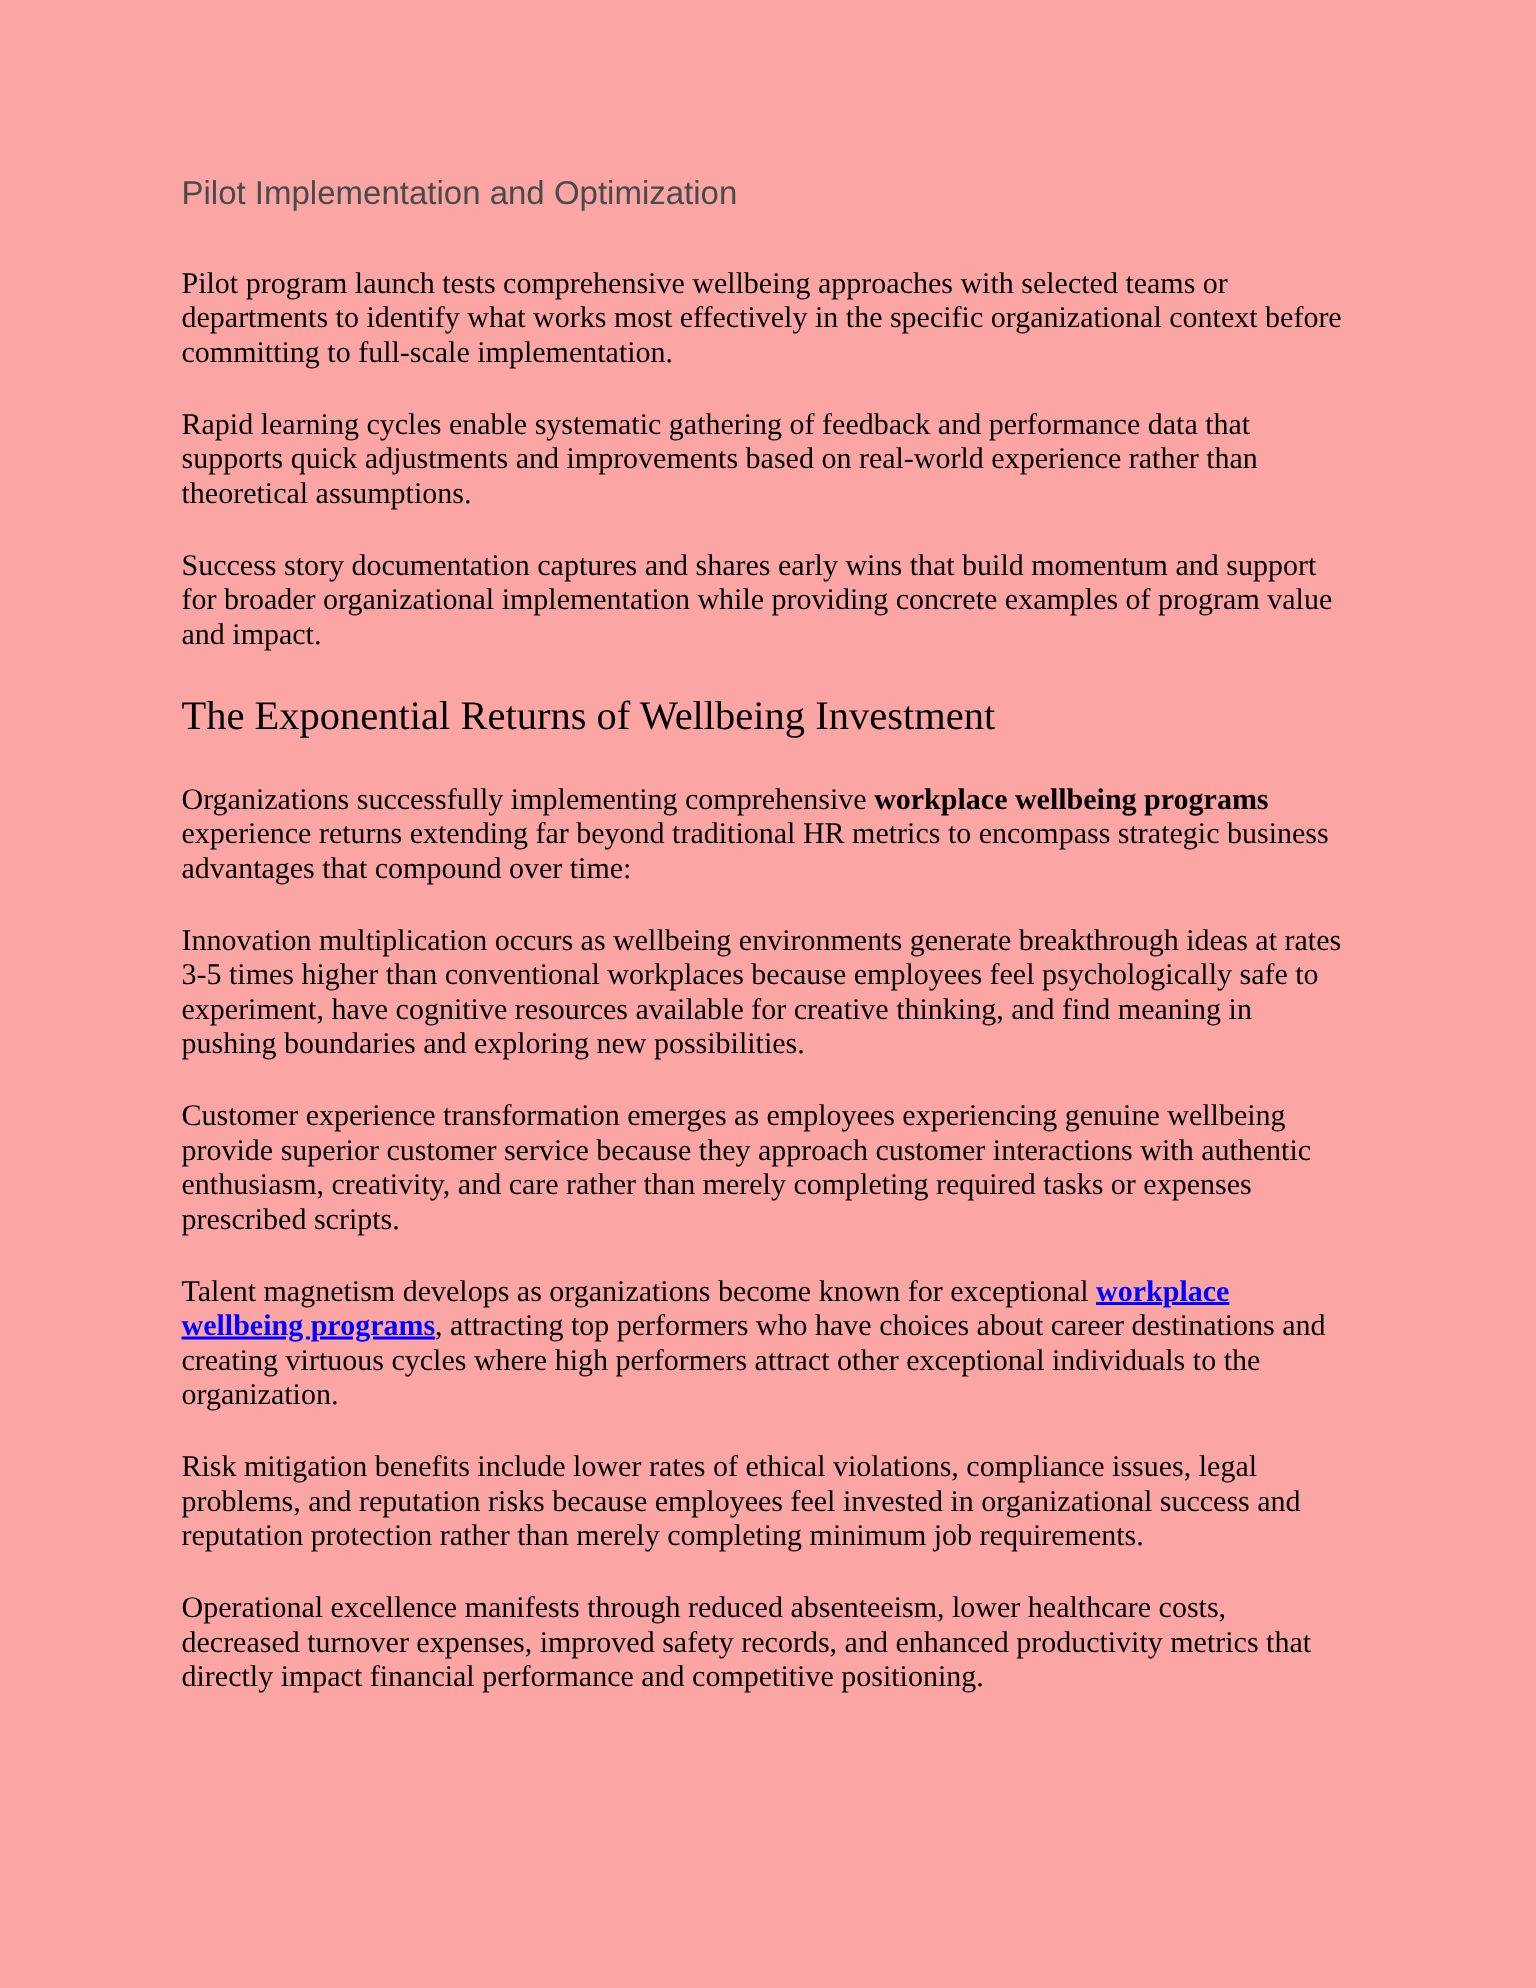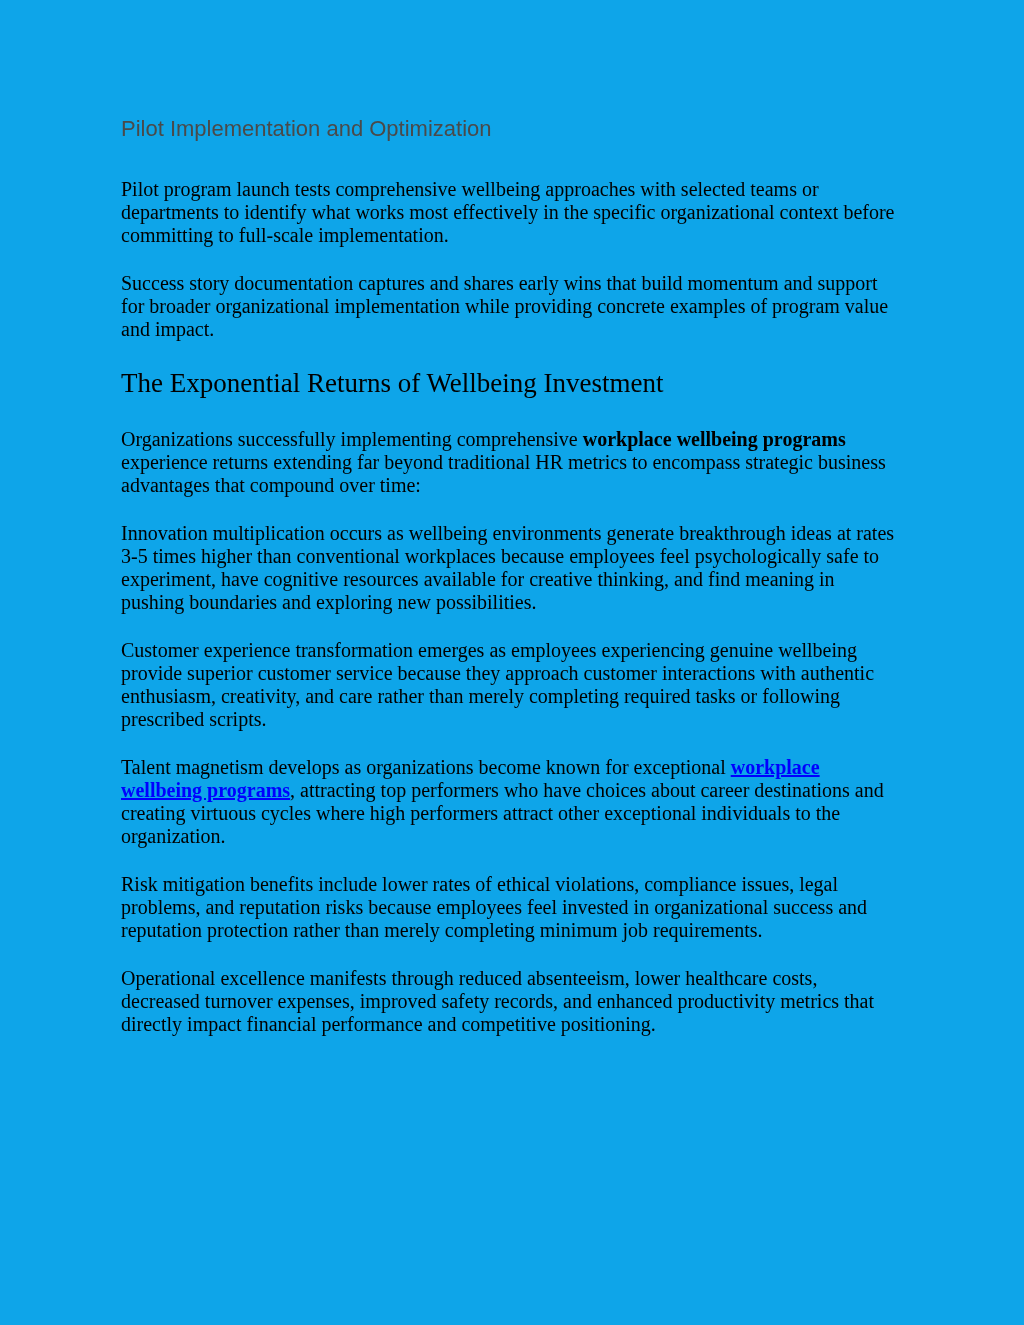--- a/index.html
+++ b/index.html
@@ -11,21 +11,21 @@
     width: 1024px;
     height: 1325px;
     font-family: "Liberation Serif", serif;
     color: #000000;
   }
   .page {
     box-sizing: border-box;
     width: 1024px;
     height: 1325px;
     padding: 115px 127px 0 121px;
-    background: #0ea5e9;
+    background: #fca5a5;
     overflow: hidden;
   }
   .section-heading {
     font-family: "Liberation Sans", sans-serif;
     font-weight: 400;
     font-size: 22px;
     line-height: 28px;
     color: #4a4a4a;
     margin: 0 0 35px 0;
   }
@@ -54,26 +54,27 @@
   }
 </style>
 </head>
 <body>
 
 <div class="page">
   <h3 class="section-heading" style="color: rgb(74, 74, 74);">Pilot Implementation and Optimization</h3>
 
   <div class="doc" id="intro-container">
       <p><span>Pilot program launch tests comprehensive wellbeing approaches with selected teams or departments to identify what works most effectively in the specific organizational context before committing to full-scale implementation.</span></p>
+      <p><span>Rapid learning cycles enable systematic gathering of feedback and performance data that supports quick adjustments and improvements based on real-world experience rather than theoretical assumptions.</span></p>
       <p><span>Success story documentation captures and shares early wins that build momentum and support for broader organizational implementation while providing concrete examples of program value and impact.</span></p>
     </div>
 
   <h1 class="main-heading" style="color: rgb(0, 0, 0);">The Exponential Returns of Wellbeing Investment</h1>
 
   <div class="doc" id="returns-container">
       <p><span>Organizations successfully implementing comprehensive </span><b>workplace wellbeing programs</b><span> experience returns extending far beyond traditional HR metrics to encompass strategic business advantages that compound over time:</span></p>
       <p><span>Innovation multiplication occurs as wellbeing environments generate breakthrough ideas at rates 3-5 times higher than conventional workplaces because employees feel psychologically safe to experiment, have cognitive resources available for creative thinking, and find meaning in pushing boundaries and exploring new possibilities.</span></p>
-      <p><span>Customer experience transformation emerges as employees experiencing genuine wellbeing provide superior customer service because they approach customer interactions with authentic enthusiasm, creativity, and care rather than merely completing required tasks or following prescribed scripts.</span></p>
+      <p><span>Customer experience transformation emerges as employees experiencing genuine wellbeing provide superior customer service because they approach customer interactions with authentic enthusiasm, creativity, and care rather than merely completing required tasks or expenses prescribed scripts.</span></p>
       <p><span>Talent magnetism develops as organizations become known for exceptional </span><a href="#" class="doc-link" style="color: rgb(0, 0, 255);">workplace wellbeing programs</a><span>, attracting top performers who have choices about career destinations and creating virtuous cycles where high performers attract other exceptional individuals to the organization.</span></p>
       <p><span>Risk mitigation benefits include lower rates of ethical violations, compliance issues, legal problems, and reputation risks because employees feel invested in organizational success and reputation protection rather than merely completing minimum job requirements.</span></p>
       <p><span>Operational excellence manifests through reduced absenteeism, lower healthcare costs, decreased turnover expenses, improved safety records, and enhanced productivity metrics that directly impact financial performance and competitive positioning.</span></p>
     </div>
 </div>
 
 </body></html>

